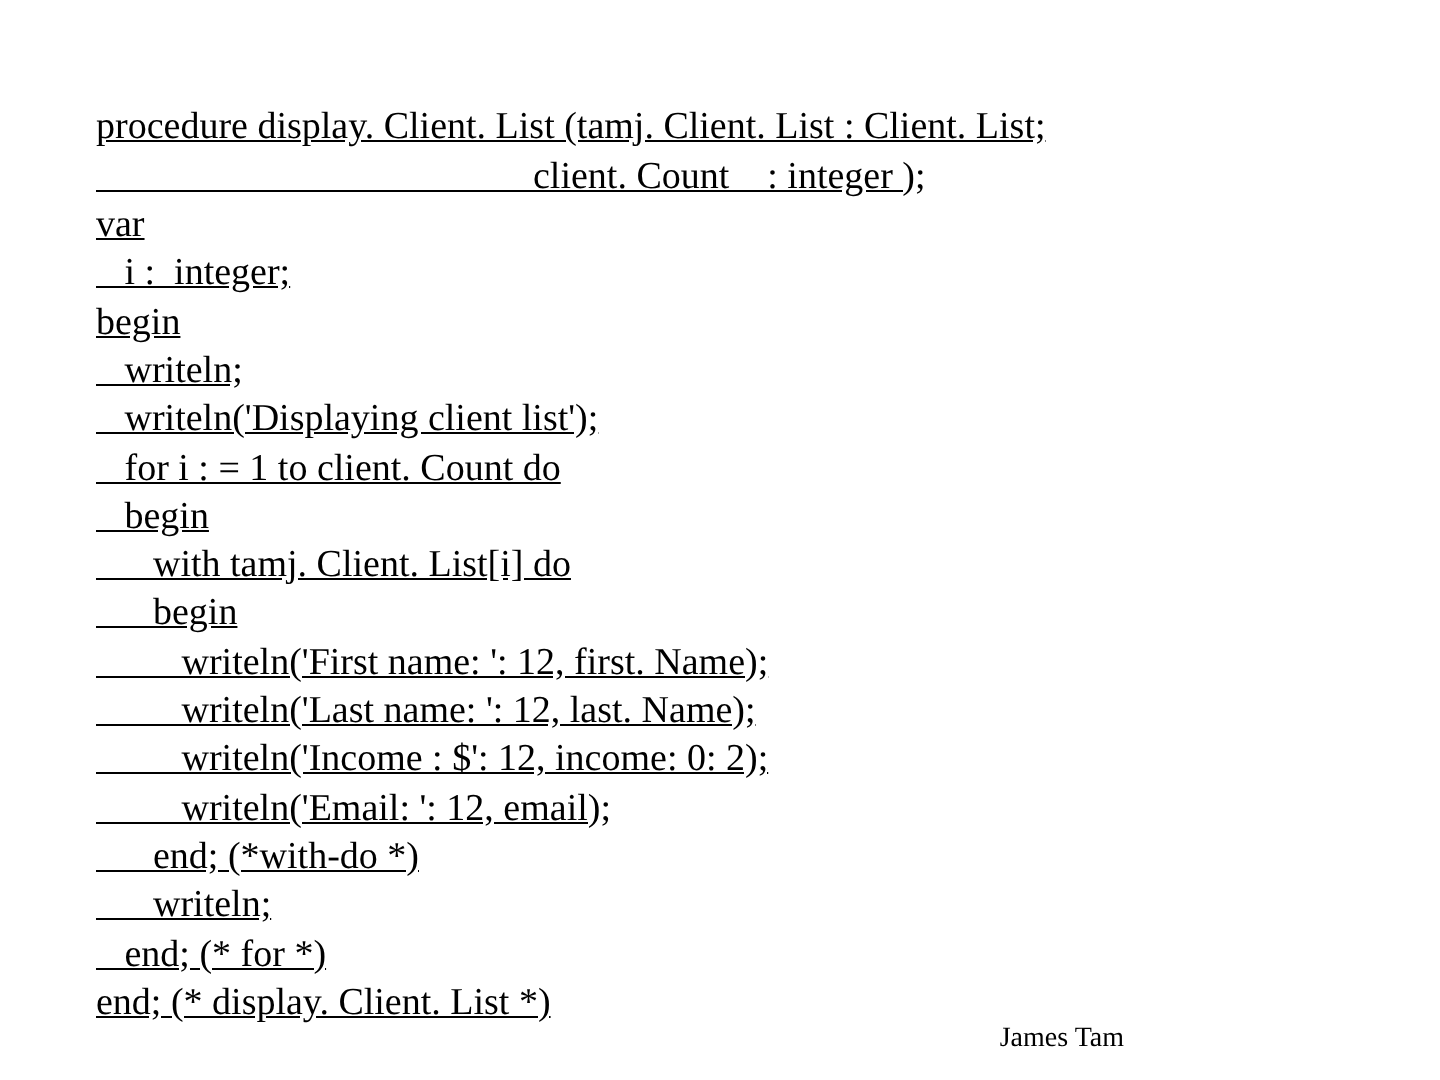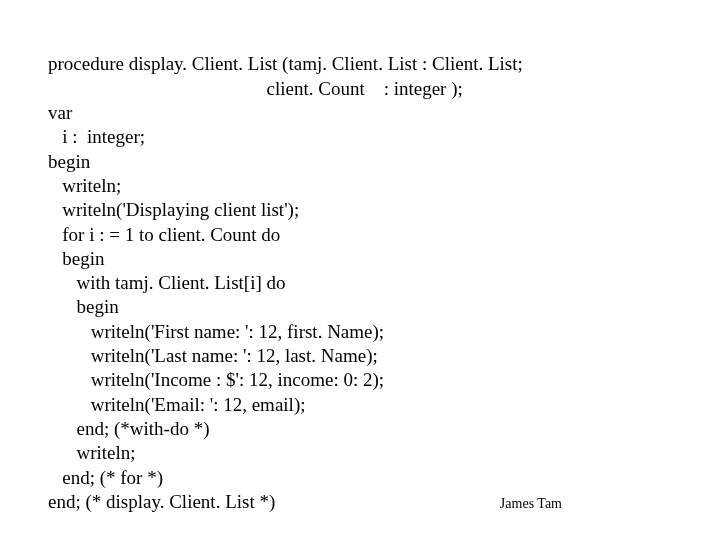--- a/index.html
+++ b/index.html
@@ -11,30 +11,31 @@
     font-family: "Times New Roman", Times, serif;
     color: #000;
     overflow: hidden;
   }
   .slide {
     position: relative;
     width: 580px;
     height: 540px;
     box-sizing: border-box;
     padding: 28px 40px 0 48px;
+    text-decoration: underline;
   }
   .code {
     font-size: 19px;
     line-height: 1.28;
     white-space: pre;
   }
   .footer {
     position: absolute;
     right: 18px;
-    bottom: 28px;
+    bottom: 12px;
     font-size: 14px;
   }
 </style>
 </head>
 <body>
 
 <div class="slide">
   <div class="code">
 <span>procedure display. Client. List (tamj. Client. List : Client. List;</span>
 <span>                                              client. Count    : integer );</span>

